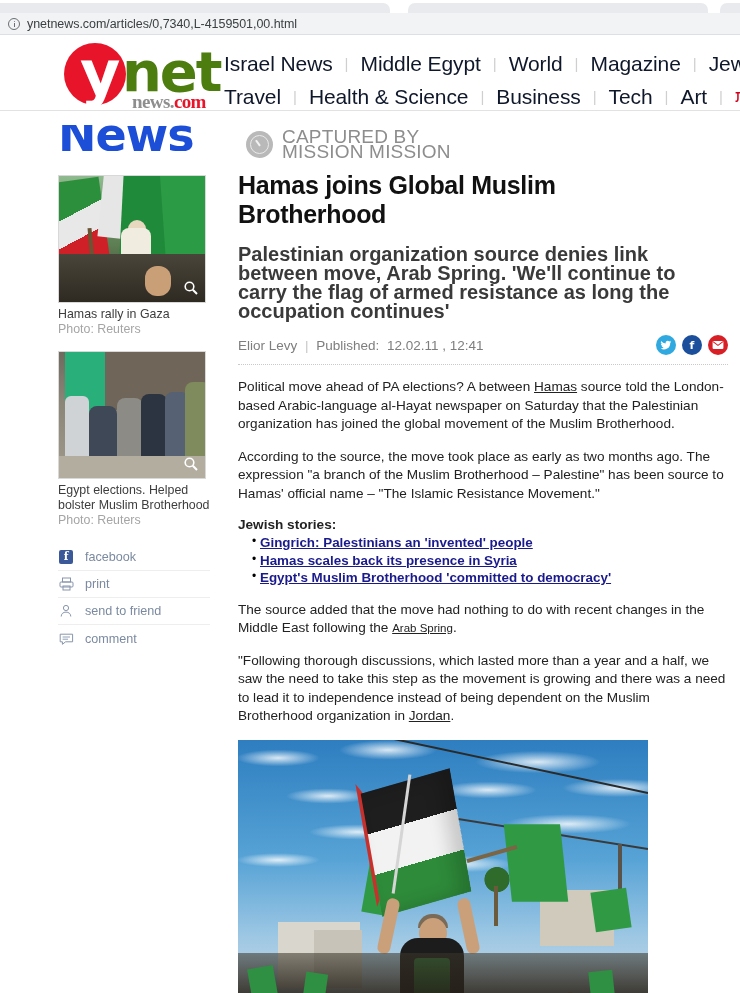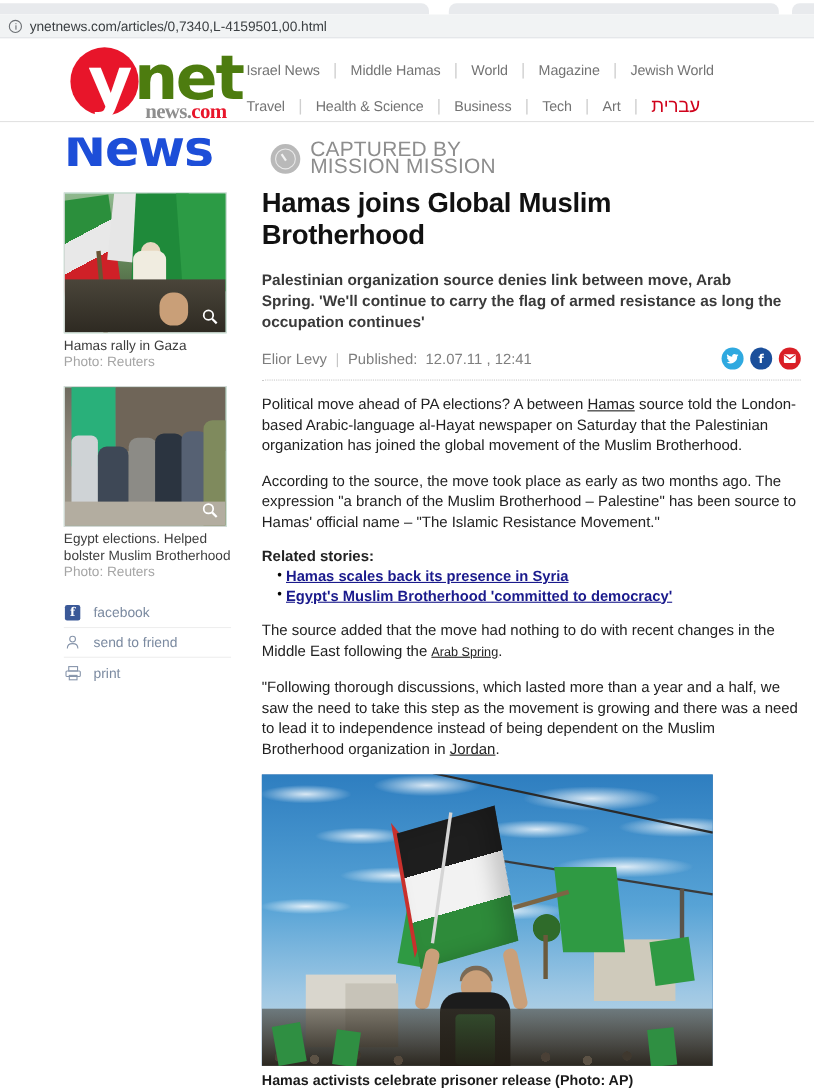--- a/index.html
+++ b/index.html
@@ -113,22 +113,22 @@
     flex: 1;
     overflow: hidden;
   }
   .nav-row {
     display: flex;
     align-items: center;
     white-space: nowrap;
     height: 33px;
   }
   .nav-item {
-    font-size: 13px;
-    color: #737373;
+    font-size: 21px;
+    color: #0f172a;
     padding: 0 12px;
     letter-spacing: -0.1px;
   }
   .nav-item:first-child { padding-left: 4px; }
   .nav-sep {
     color: #cfcfcf;
     font-size: 15px;
   }
   .nav-item.hebrew { color: #d0021b; font-size: 17px; direction: rtl; }
 
@@ -197,21 +197,21 @@
     font-family: "Liberation Sans", sans-serif;
     font-size: 25px;
     line-height: 29px;
     font-weight: 700;
     color: #111;
     margin: 0 0 16px 0;
     letter-spacing: -0.3px;
     max-width: 400px;
   }
   .subhead {
-    font-size: 14px;
+    font-size: 20px;
     line-height: 19px;
     font-weight: 700;
     color: #3a3a3a;
     margin: 0 12px 14px 0;
   }
   .byline-row {
     display: flex;
     align-items: center;
     justify-content: space-between;
     border-bottom: 1px dotted #c9c9c9;
@@ -456,21 +456,21 @@
       <span class="logo-disc"></span>
       <span class="logo-y">y</span>
       <span class="logo-net">net</span>
       <span class="logo-news"><span>news.</span><span class="logo-dotcom">com</span></span>
     </div>
 
     <div class="nav">
       <div class="nav-row">
         <span class="nav-item">Israel News</span>
         <span class="nav-sep">|</span>
-        <span class="nav-item">Middle Hamas</span>
+        <span class="nav-item">Middle Egypt</span>
         <span class="nav-sep">|</span>
         <span class="nav-item">World</span>
         <span class="nav-sep">|</span>
         <span class="nav-item">Magazine</span>
         <span class="nav-sep">|</span>
         <span class="nav-item">Jewish World</span>
       </div>
       <div class="nav-row">
         <span class="nav-item">Travel</span>
         <span class="nav-sep">|</span>
@@ -547,37 +547,47 @@
 
       <div class="share-list">
         <div class="share-row">
           <span class="glyph">
               <span class="fb-square">f</span>
             </span>
           <span>facebook</span>
         </div>
         <div class="share-row">
           <span class="glyph">
-            <svg width="14" height="14" viewBox="0 0 14 14">
-              <circle cx="7" cy="4" r="2.6" fill="none" stroke="#8795ab" stroke-width="1"></circle>
-              <path d="M2.2 12.5c0-2.8 2.1-4.4 4.8-4.4s4.8 1.6 4.8 4.4" fill="none" stroke="#8795ab" stroke-width="1"></path>
-            </svg>
-          </span>
-          <span>send to friend</span>
-        </div>
-        <div class="share-row">
-          <span class="glyph">
             <svg width="15" height="14" viewBox="0 0 15 14">
               <rect x="3.5" y="1" width="8" height="4" fill="none" stroke="#8795ab" stroke-width="1"></rect>
               <rect x="1" y="5" width="13" height="5" rx="1" fill="none" stroke="#8795ab" stroke-width="1"></rect>
               <rect x="4" y="9" width="7" height="4" fill="none" stroke="#8795ab" stroke-width="1"></rect>
             </svg>
           </span>
           <span>print</span>
         </div>
+        <div class="share-row">
+          <span class="glyph">
+            <svg width="14" height="14" viewBox="0 0 14 14">
+              <circle cx="7" cy="4" r="2.6" fill="none" stroke="#8795ab" stroke-width="1"></circle>
+              <path d="M2.2 12.5c0-2.8 2.1-4.4 4.8-4.4s4.8 1.6 4.8 4.4" fill="none" stroke="#8795ab" stroke-width="1"></path>
+            </svg>
+          </span>
+          <span>send to friend</span>
+        </div>
+        <div class="share-row">
+          <span class="glyph">
+            <svg width="15" height="14" viewBox="0 0 15 14">
+              <path d="M1.2 2.2h12.4v7.6H6.6L3.4 12.3V9.8H1.2z" fill="none" stroke="#8795ab" stroke-width="1"></path>
+              <line x1="3.6" y1="5" x2="11" y2="5" stroke="#8795ab" stroke-width="0.9"></line>
+              <line x1="3.6" y1="7.2" x2="9" y2="7.2" stroke="#8795ab" stroke-width="0.9"></line>
+            </svg>
+          </span>
+          <span>comment</span>
+        </div>
       </div>
     </div>
 
     <div class="main">
 
       <div class="captured">
         <span class="captured-icon"></span>
         <span class="captured-text">
           <span>CAPTURED BY</span><br>
           <span>MISSION MISSION</span>
@@ -586,21 +596,21 @@
 
       <h1 class="headline">Hamas joins Global Muslim Brotherhood</h1>
 
       <div class="subhead">Palestinian organization source denies link between move, Arab Spring. 'We'll continue to carry the flag of armed resistance as long the occupation continues'</div>
 
       <div class="byline-row">
         <div class="byline">
           <span>Elior Levy</span>
           <span class="sep">|</span>
           <span>Published:</span>
-          &nbsp;<span>12.07.11</span>
+          &nbsp;<span>12.02.11</span>
           ,&nbsp;<span>12:41</span>
         </div>
         <div class="share-icons">
           <span class="share-ico ico-twitter">
             <svg width="12" height="12" viewBox="0 0 12 12">
                 <path d="M11 2.6c-.4.2-.8.3-1.2.4.4-.3.7-.7.9-1.2-.4.3-.9.4-1.4.6A2.2 2.2 0 0 0 5.6 4.4 6.2 6.2 0 0 1 1.1 2.1a2.2 2.2 0 0 0 .7 2.9c-.4 0-.7-.1-1-.3a2.2 2.2 0 0 0 1.8 2.2c-.3.1-.6.1-1 0a2.2 2.2 0 0 0 2 1.5A4.4 4.4 0 0 1 .6 9.4a6.2 6.2 0 0 0 9.6-5.5c.4-.3.7-.7 1-1.1z" fill="#ffffff"></path>
               </svg>
           </span>
           <span class="share-ico ico-facebook">f</span>
           <span class="share-ico ico-mail">
@@ -609,22 +619,23 @@
                 <path d="M1 1.6 6 5.4l5-3.8" fill="none" stroke="#d91f26" stroke-width="1.1"></path>
               </svg>
           </span>
         </div>
       </div>
 
       <p class="body"><b>Political move ahead of PA elections?</b><span> A between </span><a class="inline-link" href="#">Hamas</a><span> source told the London-based Arabic-language al-Hayat newspaper on Saturday that the Palestinian organization has joined the global movement of the Muslim Brotherhood.</span></p>
 
       <p class="body">According to the source, the move took place as early as two months ago. The expression "a branch of the Muslim Brotherhood – Palestine" has been source to Hamas' official name – "The Islamic Resistance Movement."</p>
 
-      <div class="related-title">Related stories:</div>
+      <div class="related-title">Jewish stories:</div>
       <ul class="related">
+        <li><a href="#">Gingrich: Palestinians an 'invented' people</a></li>
         <li><a href="#">Hamas scales back its presence in Syria</a></li>
         <li><a href="#">Egypt's Muslim Brotherhood 'committed to democracy'</a></li>
       </ul>
 
       <p class="body"><span>The source added that the move had nothing to do with recent changes in the Middle East following the </span><a class="small-link" href="#">Arab Spring</a><span>.</span></p>
 
       <p class="body"><span>"Following thorough discussions, which lasted more than a year and a half, we saw the need to take this step as the movement is growing and there was a need to lead it to independence instead of being dependent on the Muslim Brotherhood organization in </span><a class="inline-link" href="#">Jordan</a><span>.</span></p>
 
       <div class="bigphoto-wrap">
         <div class="bigphoto">

